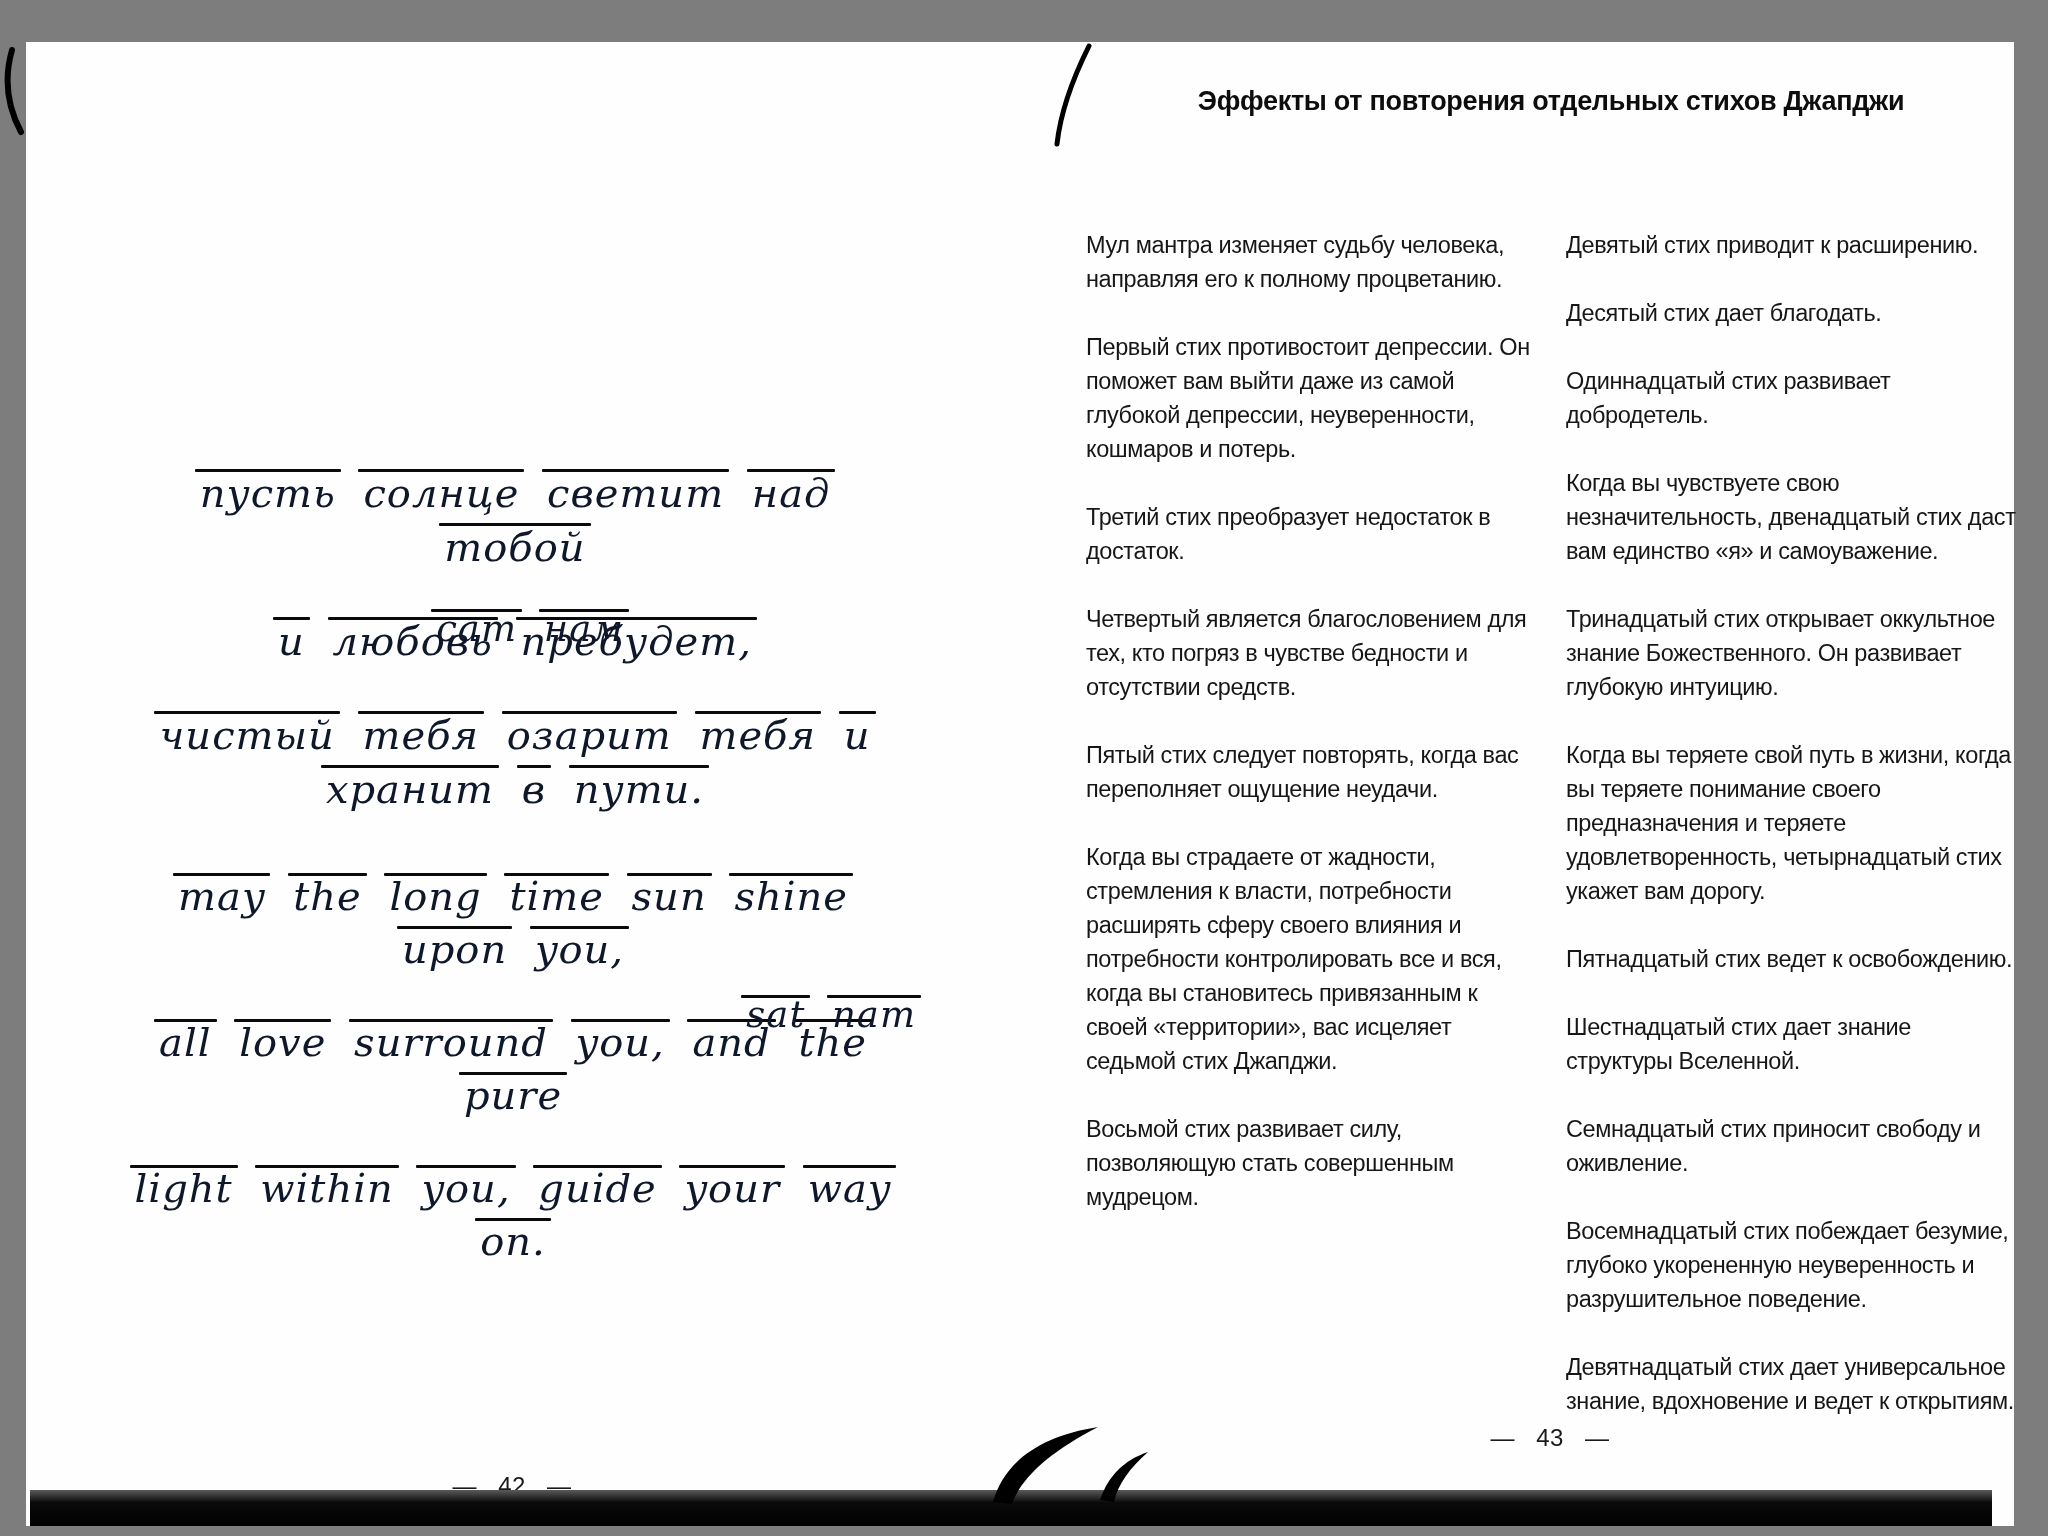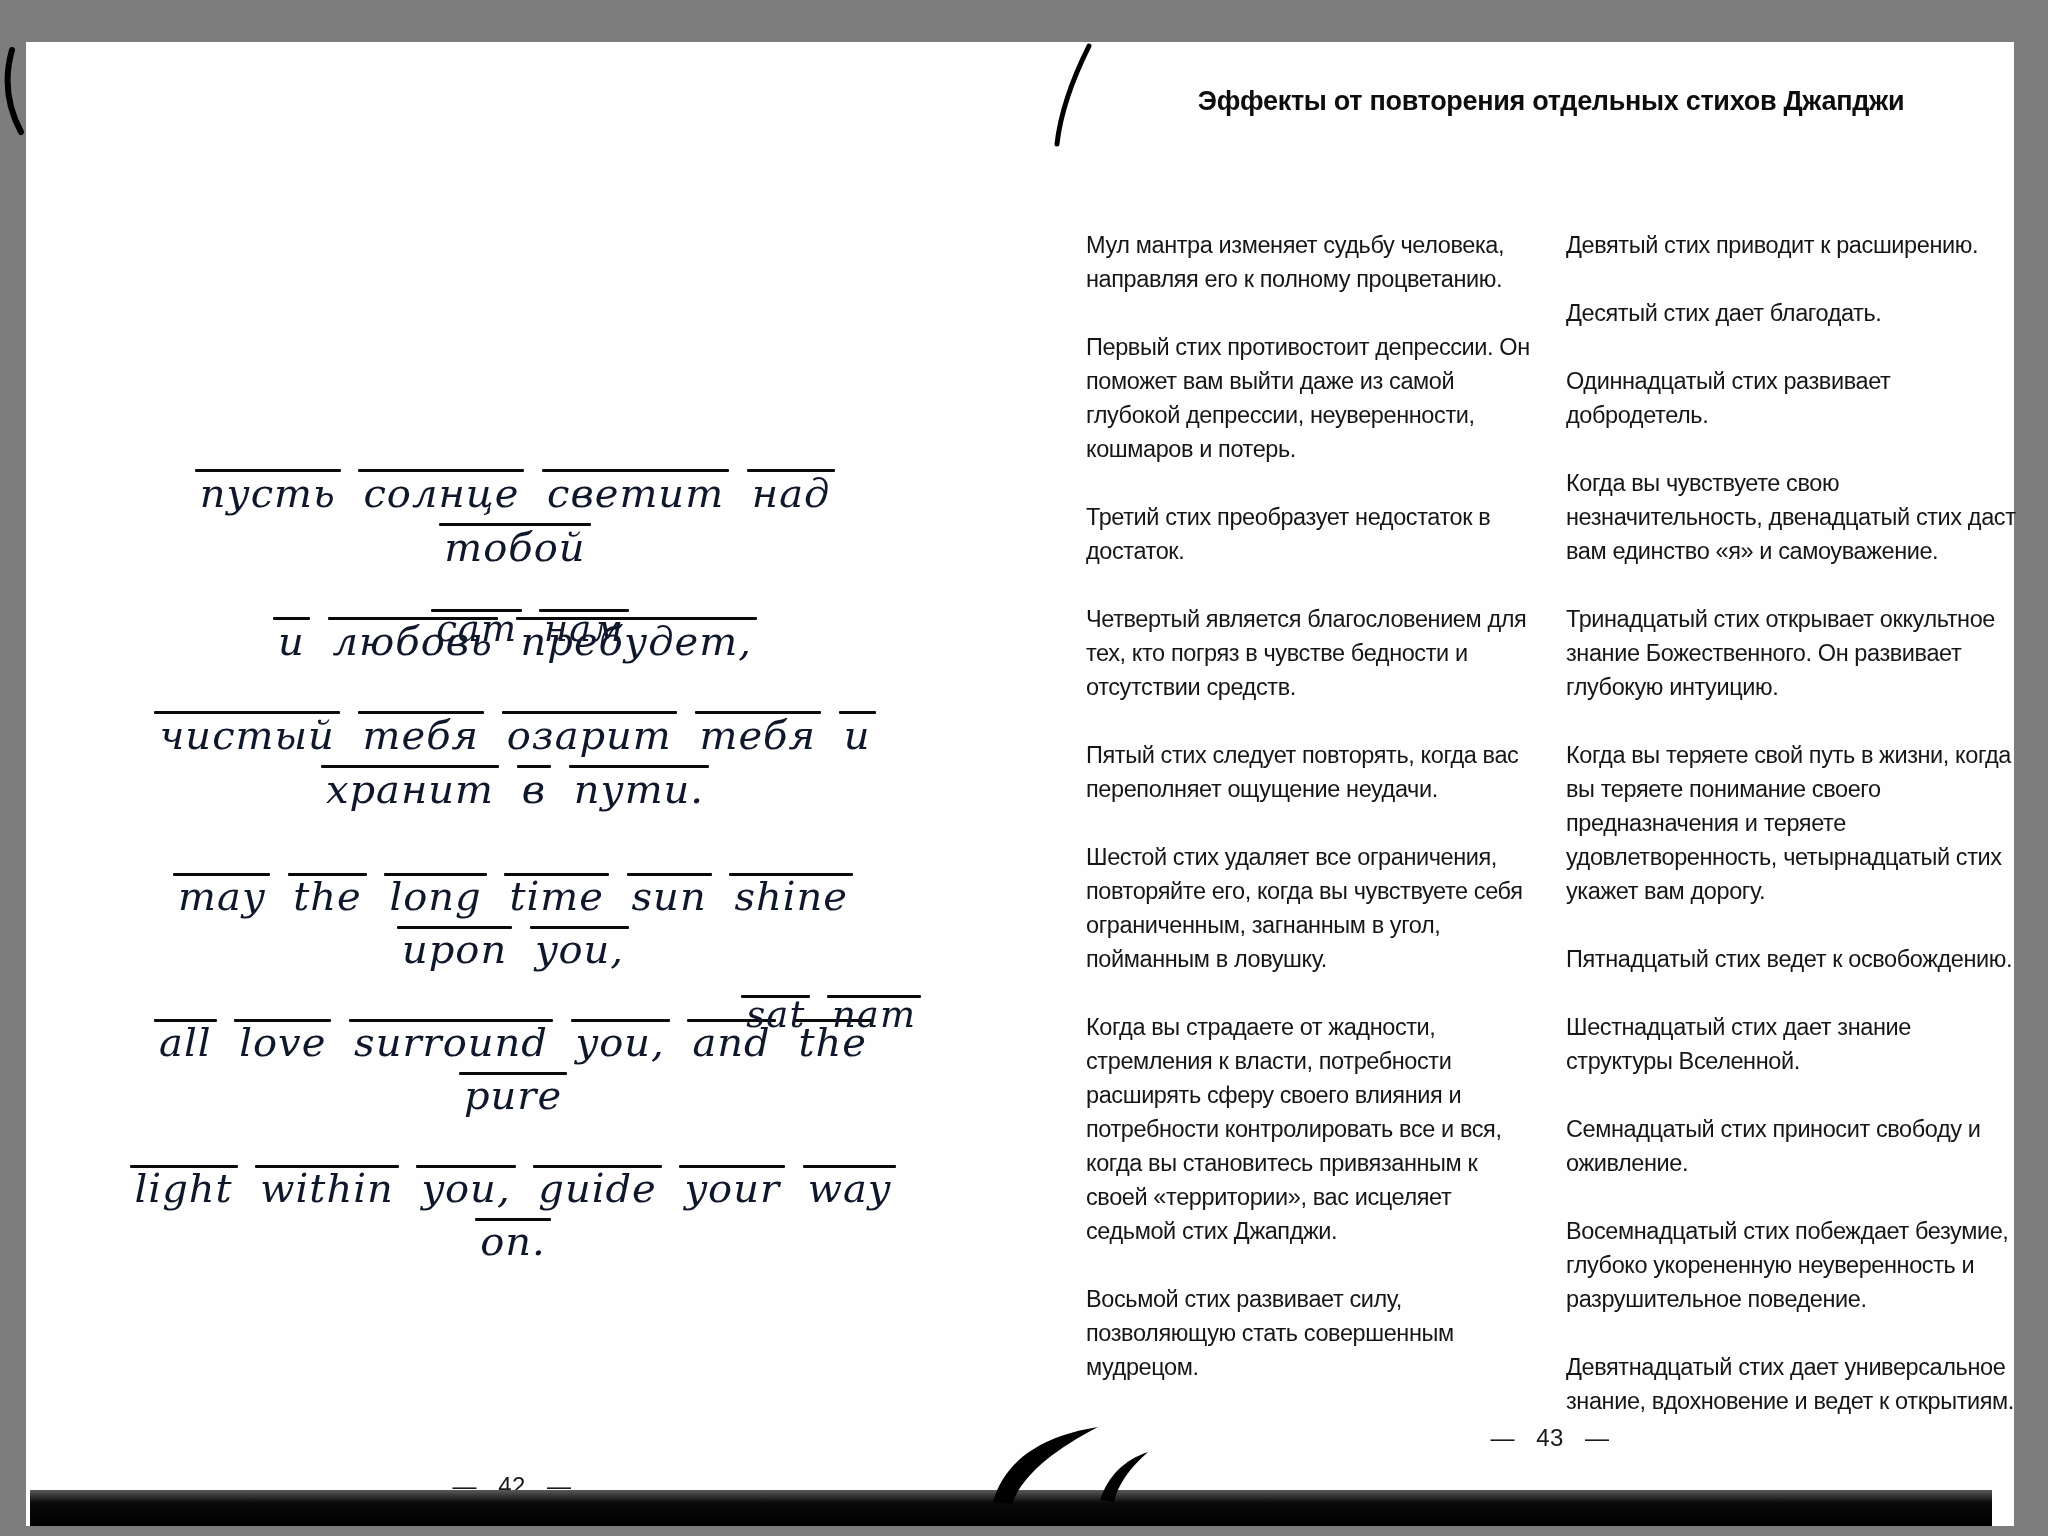--- a/index.html
+++ b/index.html
@@ -63,21 +63,20 @@
   <div class="deva blessing-en-sig"><span class="dw">sat</span> <span class="dw">nam</span></div>
 
   <div class="page-title">Эффекты от повторения отдельных стихов Джапджи</div>
 
   <div class="col col-1">
       <p class="par">Мул мантра изменяет судьбу человека, направляя его к полному процветанию.</p>
       <p class="par">Первый стих противостоит депрессии. Он поможет вам выйти даже из самой глубокой депрессии, неуверенности, кошмаров и потерь.</p>
       <p class="par">Третий стих преобразует недостаток в достаток.</p>
       <p class="par">Четвертый является благословением для тех, кто погряз в чувстве бедности и отсутствии средств.</p>
       <p class="par">Пятый стих следует повторять, когда вас переполняет ощущение неудачи.</p>
-      <p class="par">Шестой стих удаляет все ограничения, повторяйте его, когда вы чувствуете себя ограниченным, загнанным в угол, пойманным в ловушку.</p>
       <p class="par">Когда вы страдаете от жадности, стремления к власти, потребности расширять сферу своего влияния и потребности контролировать все и вся, когда вы становитесь привязанным к своей «территории», вас исцеляет седьмой стих Джапджи.</p>
       <p class="par">Восьмой стих развивает силу, позволяющую стать совершенным мудрецом.</p>
     </div>
 
   <div class="col col-2">
       <p class="par">Девятый стих приводит к расширению.</p>
       <p class="par">Десятый стих дает благодать.</p>
       <p class="par">Одиннадцатый стих развивает добродетель.</p>
       <p class="par">Когда вы чувствуете свою незначительность, двенадцатый стих даст вам единство «я» и самоуважение.</p>
       <p class="par">Тринадцатый стих открывает оккультное знание Божественного. Он развивает глубокую интуицию.</p>

